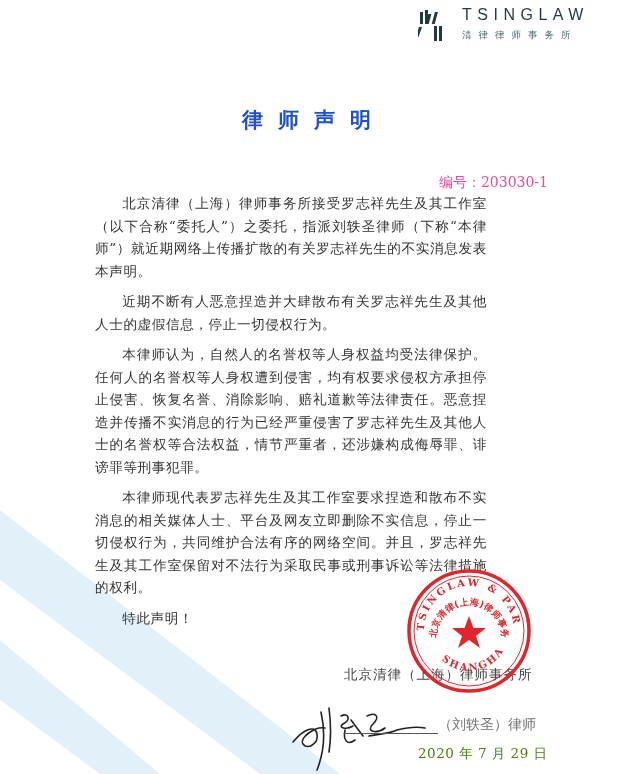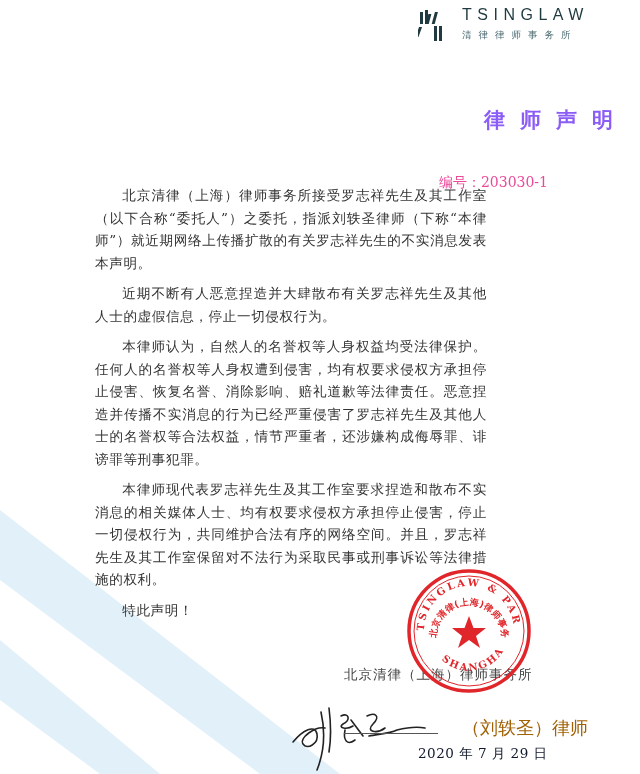--- a/index.html
+++ b/index.html
@@ -7,28 +7,28 @@
     width:640px; height:774px; position:relative; overflow:hidden;
     background:#ffffff; color:#2a2a2a;
     font-family:"DejaVu Serif","Liberation Serif",serif;
   }
   .watermark { position:absolute; left:0; top:0; width:640px; height:774px; pointer-events:none; }
   .logo { position:absolute; left:418px; top:6px; display:flex; align-items:flex-end; }
   .logo svg { display:block; }
   .logo-text { margin-left:8px; }
   .logo-en { font-family:"Liberation Sans","DejaVu Sans",sans-serif; font-size:16px; letter-spacing:5.5px; color:#1f3a40; line-height:18px; }
   .logo-zh { font-family:"DejaVu Sans",sans-serif; font-size:9.5px; letter-spacing:7px; color:#4a6a70; line-height:14px; margin-top:4px; }
-  .title { position:absolute; left:0; width:628px; top:106px; text-align:right; font-size:21px; font-weight:bold; letter-spacing:15px; color:#8b5cf6; font-family:"DejaVu Sans",sans-serif; }
+  .title { position:absolute; left:0; width:628px; top:106px; text-align:center; font-size:21px; font-weight:bold; letter-spacing:15px; color:#1d4ed8; font-family:"DejaVu Sans",sans-serif; }
   .docno { position:absolute; right:92px; top:174px; font-size:14px; color:#ec4899; }
   .body { position:absolute; left:95px; width:392px; top:184px; font-size:13.6px; line-height:22.5px; color:#333; letter-spacing:0.6px; text-align:justify; }
-  .body p { margin:0 0 8px 0; text-indent:2em; }
+  .body p { margin:8px 0 8px 0; text-indent:2em; }
   .sign-firm { position:absolute; left:344px; top:666px; font-size:13.5px; color:#444; letter-spacing:1px; font-family:"DejaVu Sans",sans-serif; }
   .sign-line { position:absolute; left:344px; top:733px; width:94px; border-top:1px solid #555; }
-  .sign-lawyer { position:absolute; left:438px; top:716px; font-size:18px; color:#a16207; font-family:"DejaVu Sans",sans-serif;margin-left:24px; }
-  .sign-date { position:absolute; left:418px; top:745px; font-size:13.5px; color:#0f172a; letter-spacing:0.5px; }
+  .sign-lawyer { position:absolute; left:438px; top:716px; font-size:14px; color:#737373; font-family:"DejaVu Sans",sans-serif; }
+  .sign-date { position:absolute; left:418px; top:745px; font-size:13.5px; color:#4d7c0f; letter-spacing:0.5px; }
   .seal { position:absolute; left:406px; top:568px; }
   .signature { position:absolute; left:285px; top:690px; }
 </style>
 </head>
 <body>
 
 <svg class="watermark" viewBox="0 0 640 774" width="640" height="774">
   <polygon points="0,510 0,580 260,774 340,774" fill="#e2f1f9"></polygon>
   <polygon points="0,640 0,700 100,774 160,774" fill="#e2f1f9"></polygon>
 </svg>
@@ -52,21 +52,21 @@
   </div>
 </div>
 
 <div class="title">律师声明</div>
 <div class="docno">编号：203030-1</div>
 
 <div class="body">
   <p>北京清律（上海）律师事务所接受罗志祥先生及其工作室（以下合称“委托人”）之委托，指派刘轶圣律师（下称“本律师”）就近期网络上传播扩散的有关罗志祥先生的不实消息发表本声明。</p>
   <p>近期不断有人恶意捏造并大肆散布有关罗志祥先生及其他人士的虚假信息，停止一切侵权行为。</p>
   <p>本律师认为，自然人的名誉权等人身权益均受法律保护。任何人的名誉权等人身权遭到侵害，均有权要求侵权方承担停止侵害、恢复名誉、消除影响、赔礼道歉等法律责任。恶意捏造并传播不实消息的行为已经严重侵害了罗志祥先生及其他人士的名誉权等合法权益，情节严重者，还涉嫌构成侮辱罪、诽谤罪等刑事犯罪。</p>
-  <p>本律师现代表罗志祥先生及其工作室要求捏造和散布不实消息的相关媒体人士、均有权要求侵权方承担停止侵害，停止一切侵权行为，共同维护合法有序的网络空间。并且，罗志祥先生及其工作室保留对不法行为采取民事或刑事诉讼等法律措施的权利。</p>
+  <p>本律师现代表罗志祥先生及其工作室要求捏造和散布不实消息的相关媒体人士、平台及网友立即删除不实信息，停止一切侵权行为，共同维护合法有序的网络空间。并且，罗志祥先生及其工作室保留对不法行为采取民事或刑事诉讼等法律措施的权利。</p>
   <p>特此声明！</p>
 </div>
 
 <div class="sign-firm">北京清律（上海）律师事务所</div>
 
 <svg class="seal" width="126" height="126" viewBox="0 0 126 126">
   <defs>
     <path id="sealTop" d="M 18,63 A 45,45 0 0 1 108,63"></path>
     <path id="sealBottom" d="M 28,82 A 40,40 0 0 0 98,82"></path>
     <path id="sealInner" d="M 30,70 A 33,33 0 0 1 96,70"></path>

